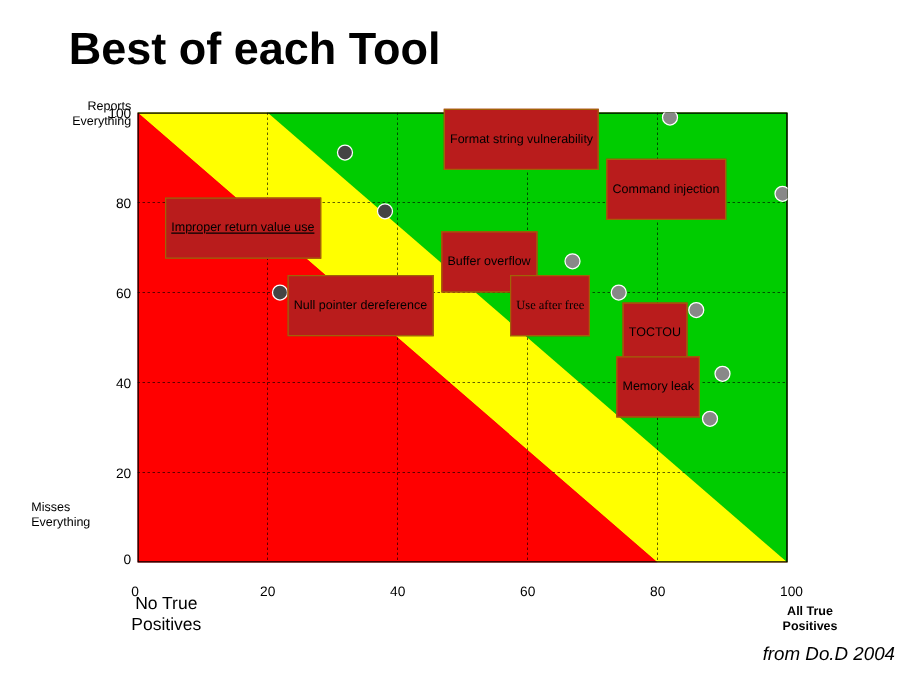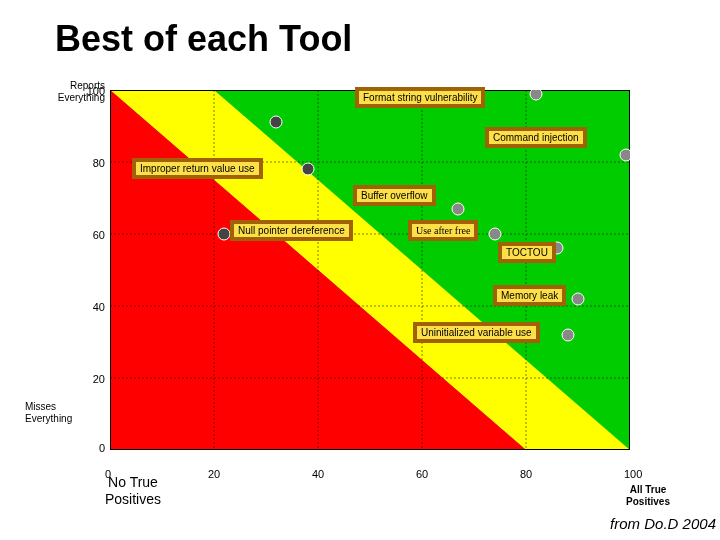--- a/index.html
+++ b/index.html
@@ -101,23 +101,23 @@
       text-align: center;
       line-height: 1.2;
       font-weight: bold;
     }
 
     
     .data-label {
       position: absolute;
       font-size: 10px;
       color: black;
-      background: #fde047;
-      border: 4px solid #a16207;
-      padding: 1px 4px;
+      background: #b91c1c;
+      border: 1px solid #a16207;
+      padding: 18px 4px;
       white-space: nowrap;
       z-index: 10;
     }
 
     .from-label {
       position: absolute;
       bottom: 5px;
       right: 0px;
       font-size: 16px;
       font-style: italic;
@@ -196,29 +196,28 @@
   <div class="axis-title-y-top" style="top: 10px; left: -85px; font-size: 10px; text-align: right;">Reports<br>Everything</div>
   <div class="axis-title-y-bottom" style="font-size: 10px;">Misses<br>Everything</div>
   <div class="axis-title-x-left" style="font-size: 14px; bottom: -48px; left: -5px;">No True<br>Positives</div>
   <div class="axis-title-x-right" style="font-size: 10px; bottom: -48px; right: 0px;">All True<br>Positives</div>
 
   <div class="data-label" style="left: 245px; top: 17px;">Format string vulnerability</div>
 
   <div class="data-label" style="left: 375px; top: 57px;">Command injection</div>
 
 
-  <div class="data-label" style="left: 22px; top: 88px;">Improper return value use</div>
+  <div class="data-label" style="left: 22px; top: 88px; text-decoration: underline;">Improper return value use</div>
 
   <div class="data-label" style="left: 243px; top: 115px;">Buffer overflow</div>
 
   <div class="data-label" style="left: 120px; top: 150px;">Null pointer dereference</div>
 
   <div class="data-label" style="left: 298px; top: 150px; font-family: Liberation Serif, serif;">Use after free</div>
 
   <div class="data-label" style="left: 388px; top: 172px;">TOCTOU</div>
 
   <div class="data-label" style="left: 383px; top: 215px;">Memory leak</div>
 
-  <div class="data-label" style="left: 303px; top: 252px;">Uninitialized variable use</div>
 
 </div>
 
 <div class="from-label" style="position: absolute; bottom: 8px; right: 4px; font-size: 15px; font-style: italic;">from Do.D 2004</div>
 
 </body></html>

